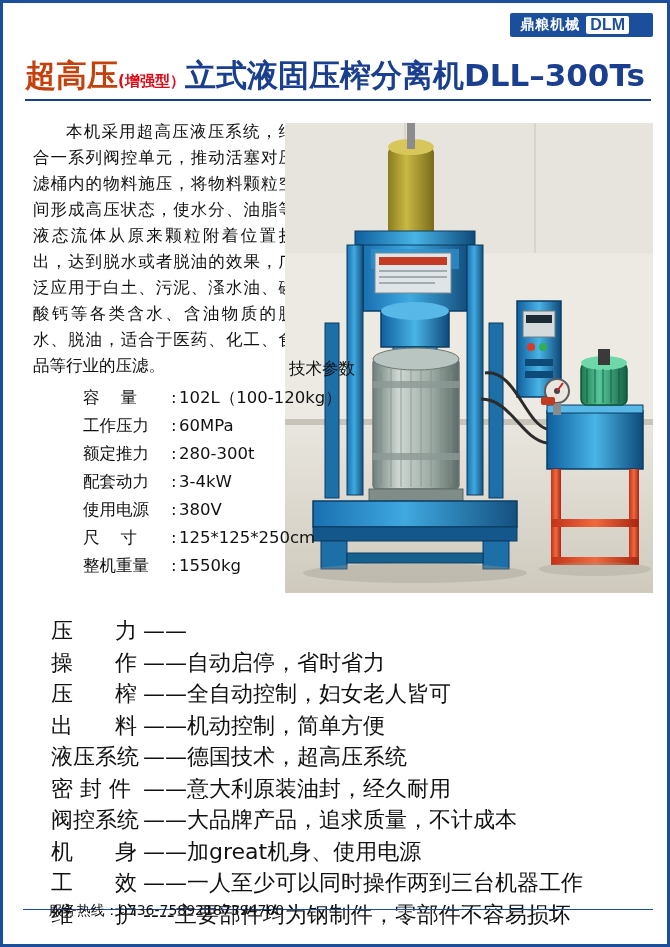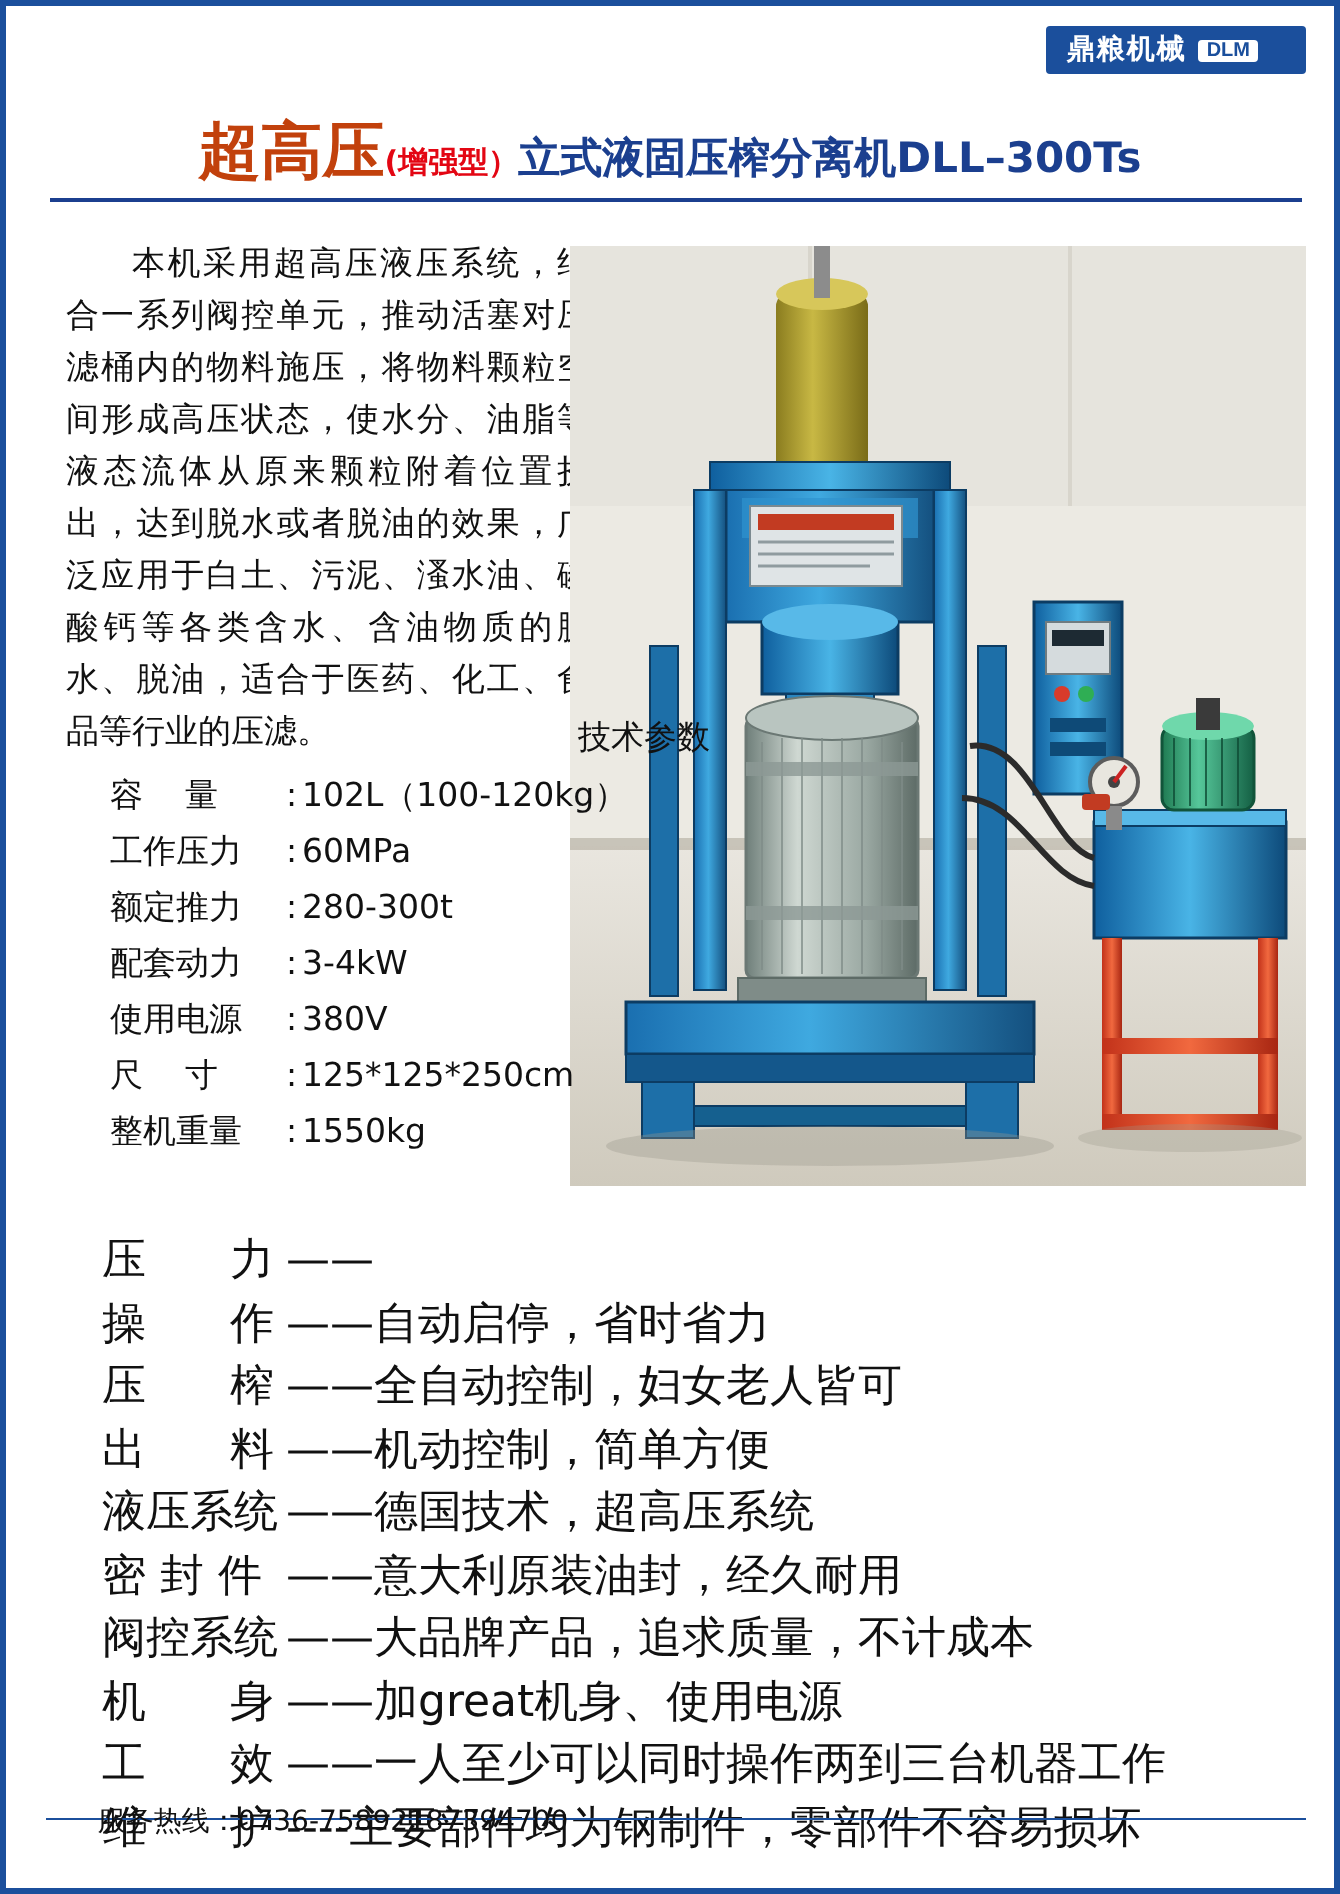--- a/index.html
+++ b/index.html
@@ -37,21 +37,21 @@
     font-size: 14px;
     font-weight: bold;
     letter-spacing: 1px;
     font-family: "DejaVu Sans", sans-serif;
   }
   .brand-en {
     margin-left: 6px;
     background: #ffffff;
     color: #1b4f9c;
     font-weight: bold;
-    font-size: 10px;
+    font-size: 16px;
     padding: 0 4px;
     border-radius: 2px;
     font-family: "Liberation Sans", sans-serif;
   }
   .title-row {
     position: absolute;
     top: 52px;
     left: 0;
     width: 100%;
     text-align: center;
@@ -65,21 +65,21 @@
     letter-spacing: 0px;
   }
   .title-red-small {
     color: #e30613;
     font-size: 15px;
     font-weight: bold;
     font-family: "DejaVu Sans", sans-serif;
   }
   .title-blue {
     color: #1b3f8f;
-    font-size: 21px;
+    font-size: 31px;
     font-weight: bold;
     font-family: "DejaVu Sans", sans-serif;
   }
   .title-underline {
     position: absolute;
     top: 96px;
     left: 22px;
     width: 626px;
     height: 2px;
     background: #1b3f8f;
@@ -110,20 +110,21 @@
     font-size: 16.5px;
     line-height: 28px;
     margin-bottom: 1px;
     text-align: right;
   }
   .spec-row {
     display: flex;
     font-size: 16.5px;
     line-height: 28px;
     white-space: pre;
+    margin-left: 28px;
   }
   .spec-label {
     width: 88px;
     flex: 0 0 88px;
   }
   .spec-sep {
     width: 8px;
     flex: 0 0 8px;
   }
   

